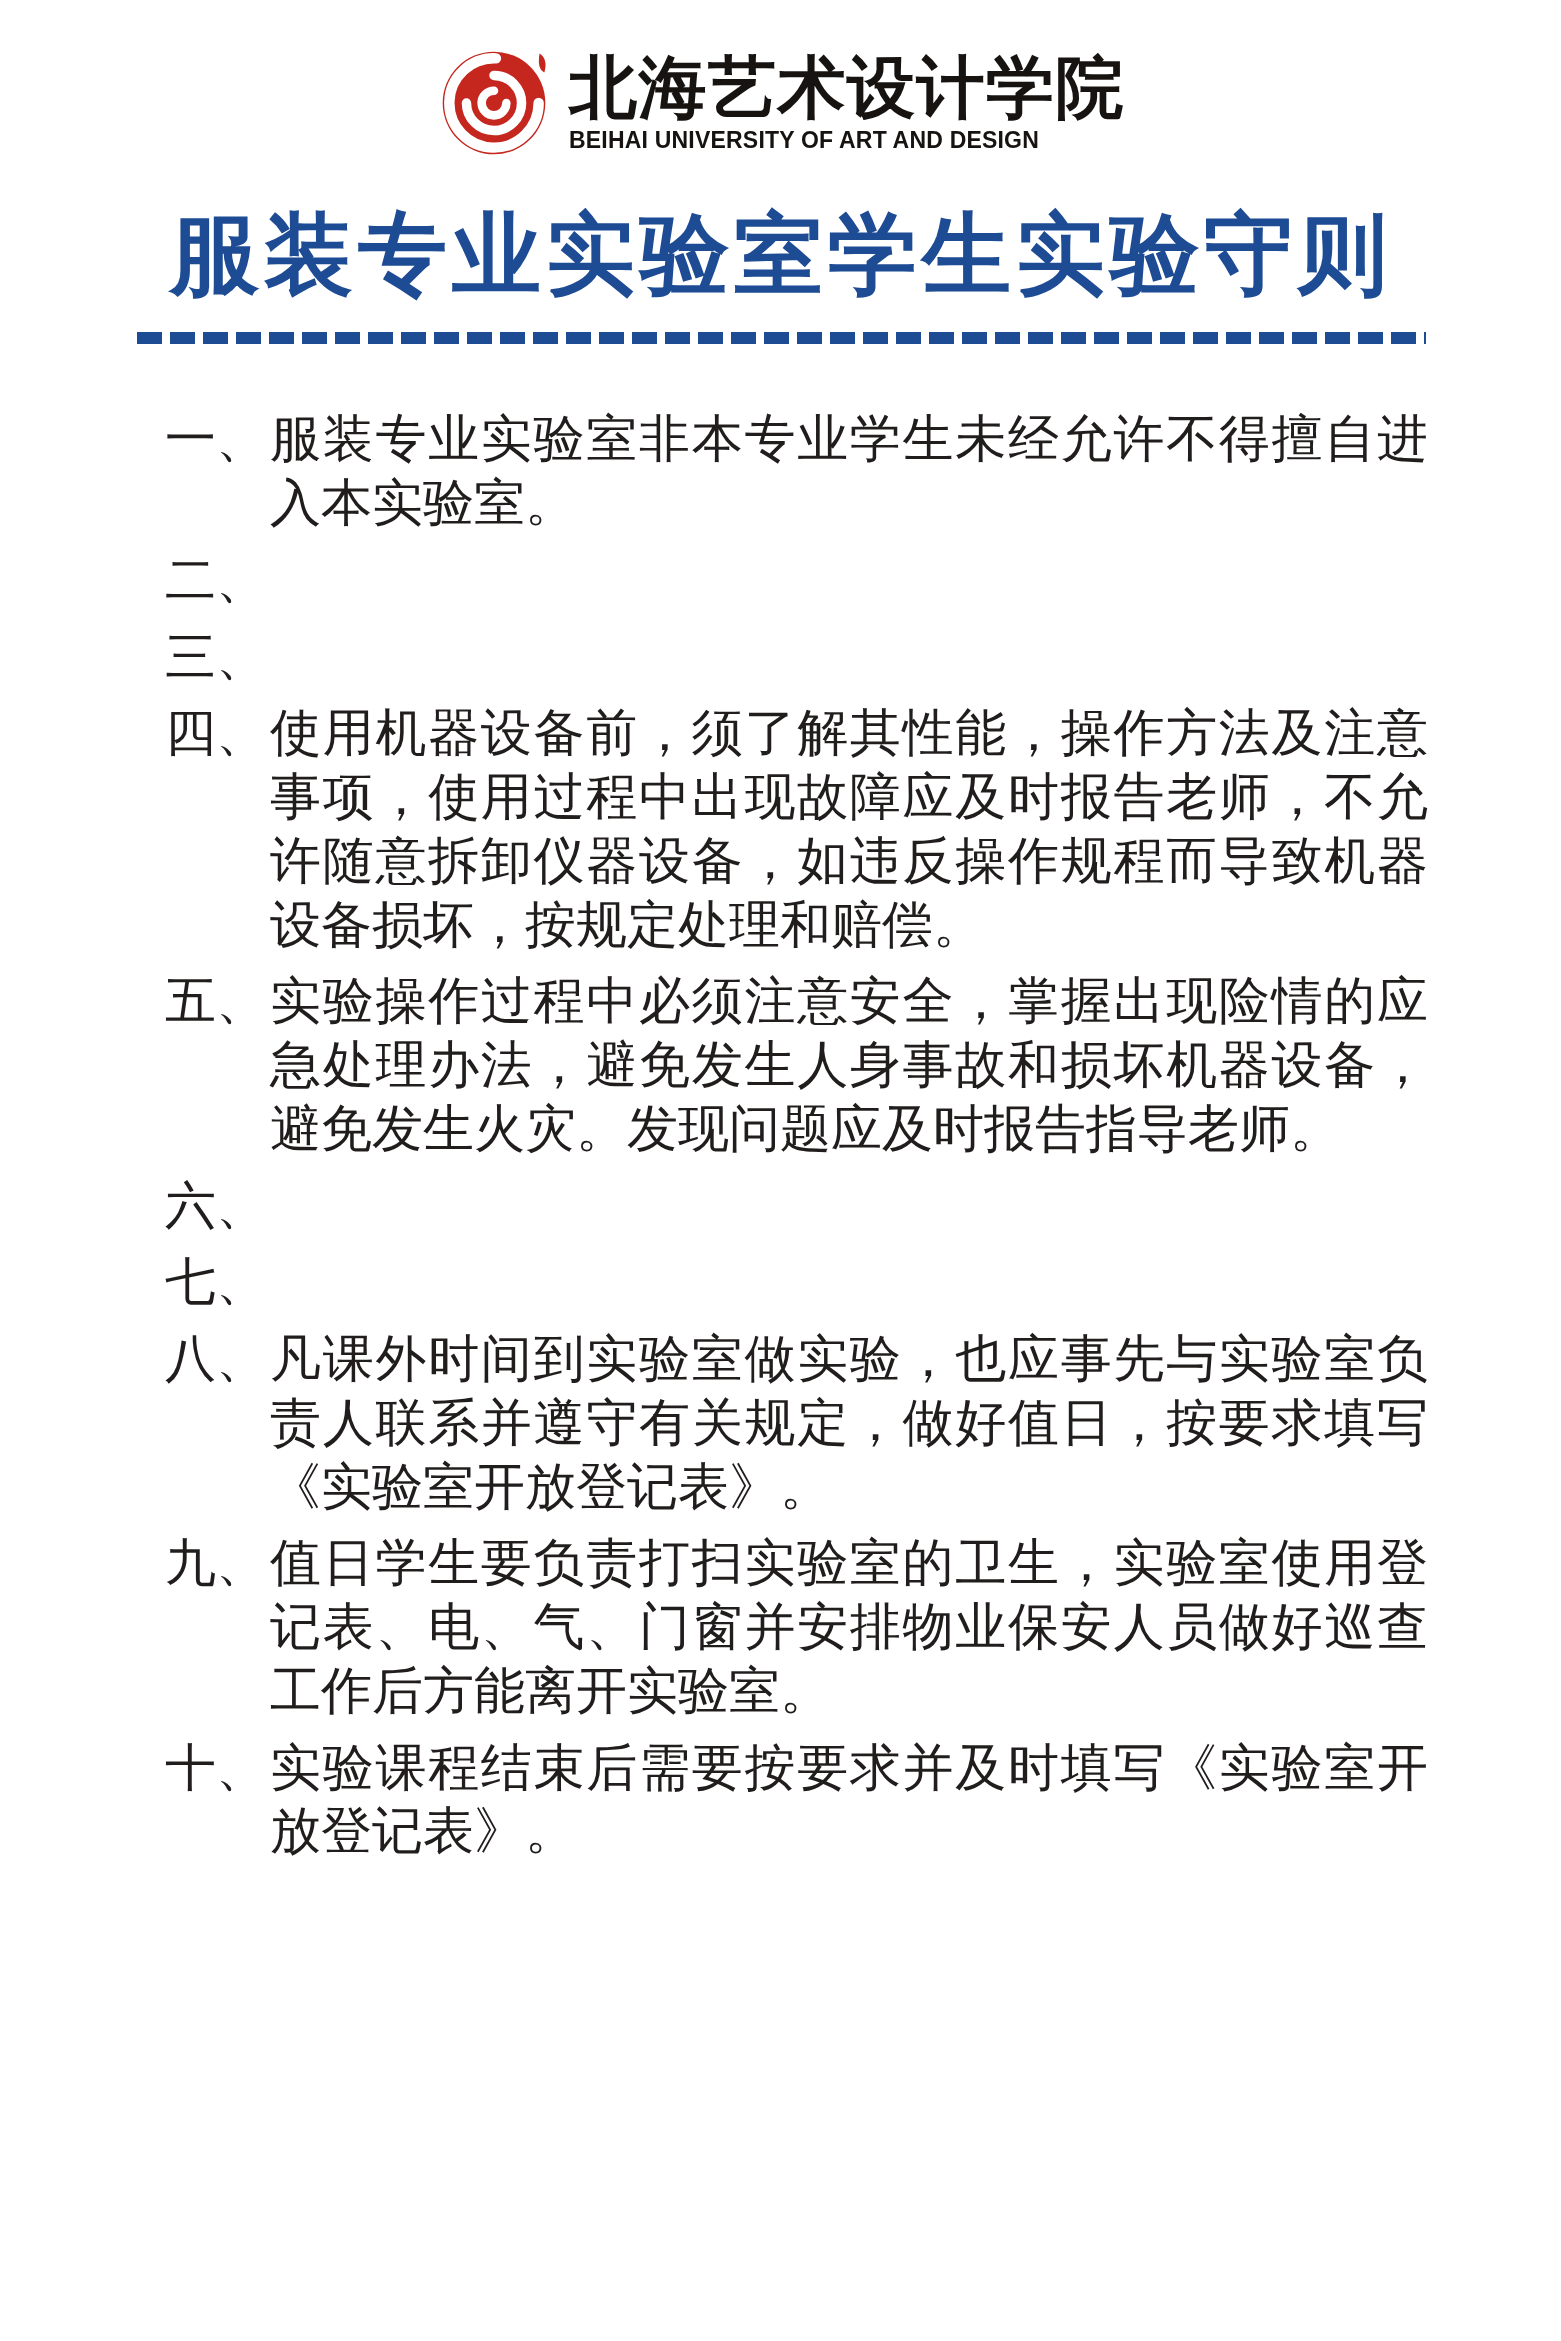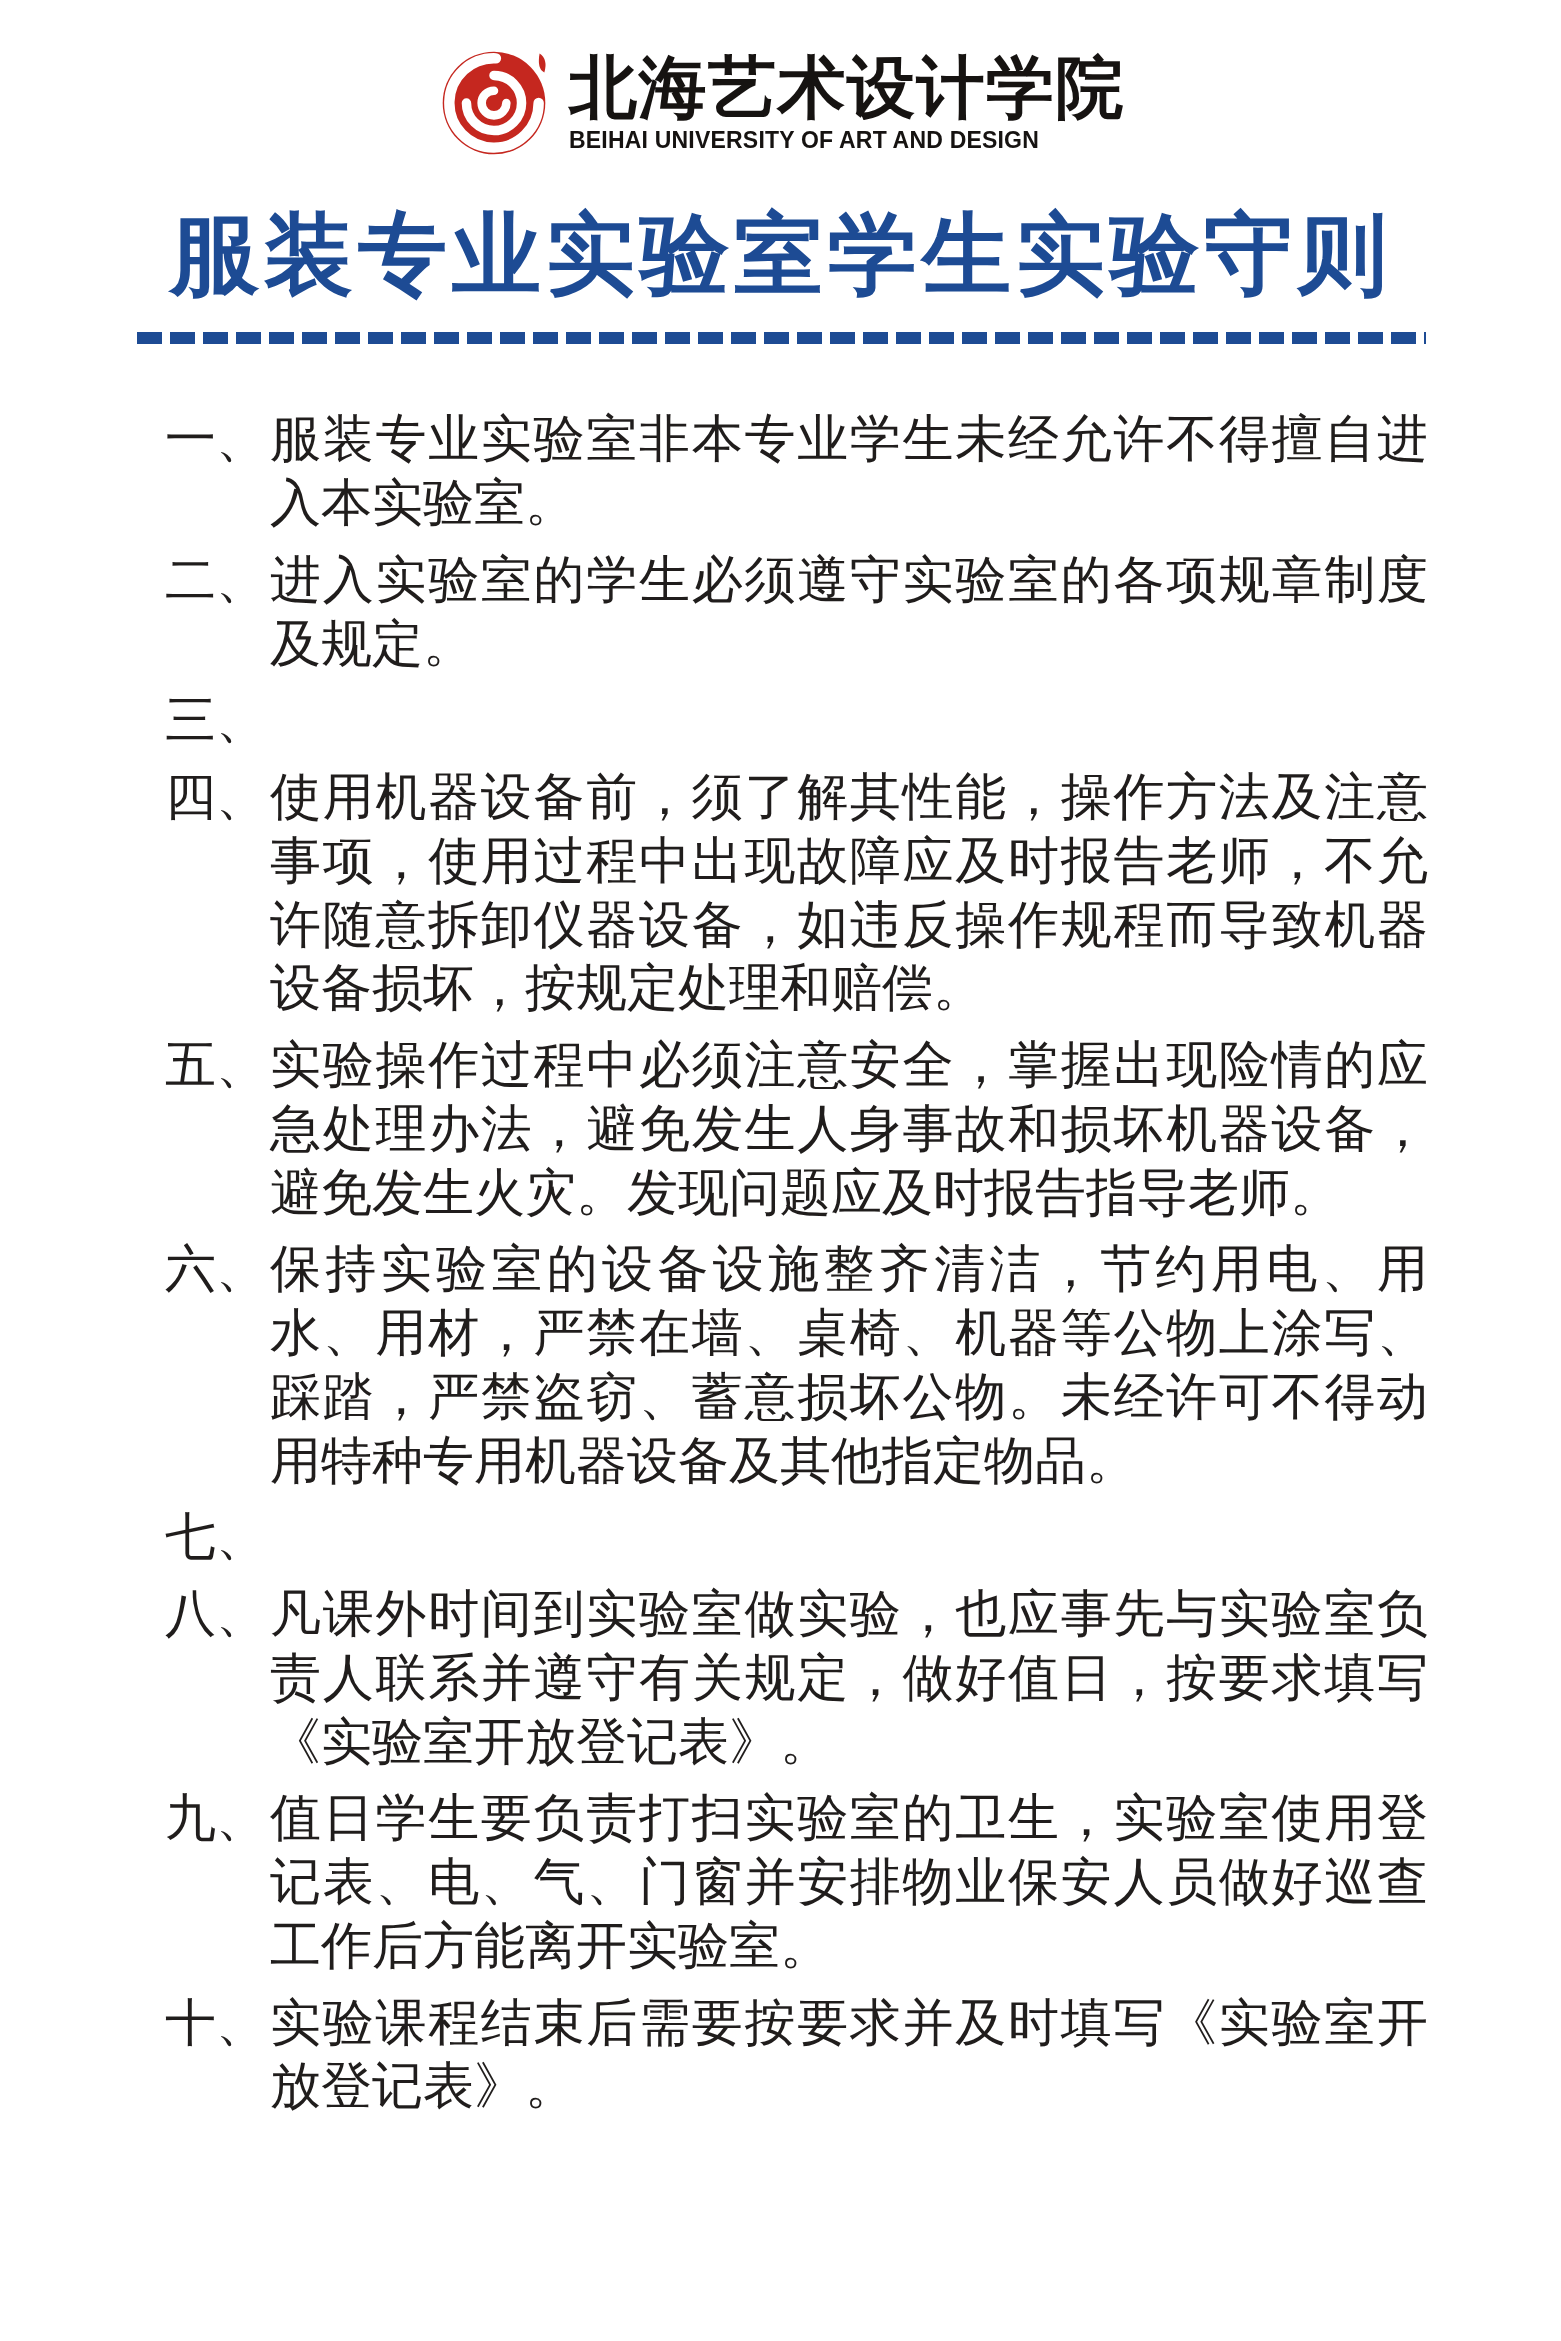--- a/index.html
+++ b/index.html
@@ -110,36 +110,34 @@
 
   <div class="divider"></div>
 
   <ol class="rules">
     <li class="rule">
       <span class="num">一、</span>
       <span class="text">服装专业实验室非本专业学生未经允许不得擅自进入本实验室。</span>
     </li>
     <li class="rule">
       <span class="num">二、</span>
-      <span class="text">进入实验室的学生必须遵守实验室的各项规章制度及规定。</span>
     </li>
     <li class="rule">
       <span class="num">三、</span>
     </li>
     <li class="rule">
       <span class="num">四、</span>
       <span class="text">使用机器设备前，须了解其性能，操作方法及注意事项，使用过程中出现故障应及时报告老师，不允许随意拆卸仪器设备，如违反操作规程而导致机器设备损坏，按规定处理和赔偿。</span>
     </li>
     <li class="rule">
       <span class="num">五、</span>
       <span class="text">实验操作过程中必须注意安全，掌握出现险情的应急处理办法，避免发生人身事故和损坏机器设备，避免发生火灾。发现问题应及时报告指导老师。</span>
     </li>
     <li class="rule">
       <span class="num">六、</span>
-      <span class="text">保持实验室的设备设施整齐清洁，节约用电、用水、用材，严禁在墙、桌椅、机器等公物上涂写、踩踏，严禁盗窃、蓄意损坏公物。未经许可不得动用特种专用机器设备及其他指定物品。</span>
     </li>
     <li class="rule">
       <span class="num">七、</span>
     </li>
     <li class="rule">
       <span class="num">八、</span>
       <span class="text">凡课外时间到实验室做实验，也应事先与实验室负责人联系并遵守有关规定，做好值日，按要求填写《实验室开放登记表》。</span>
     </li>
     <li class="rule">
       <span class="num">九、</span>

